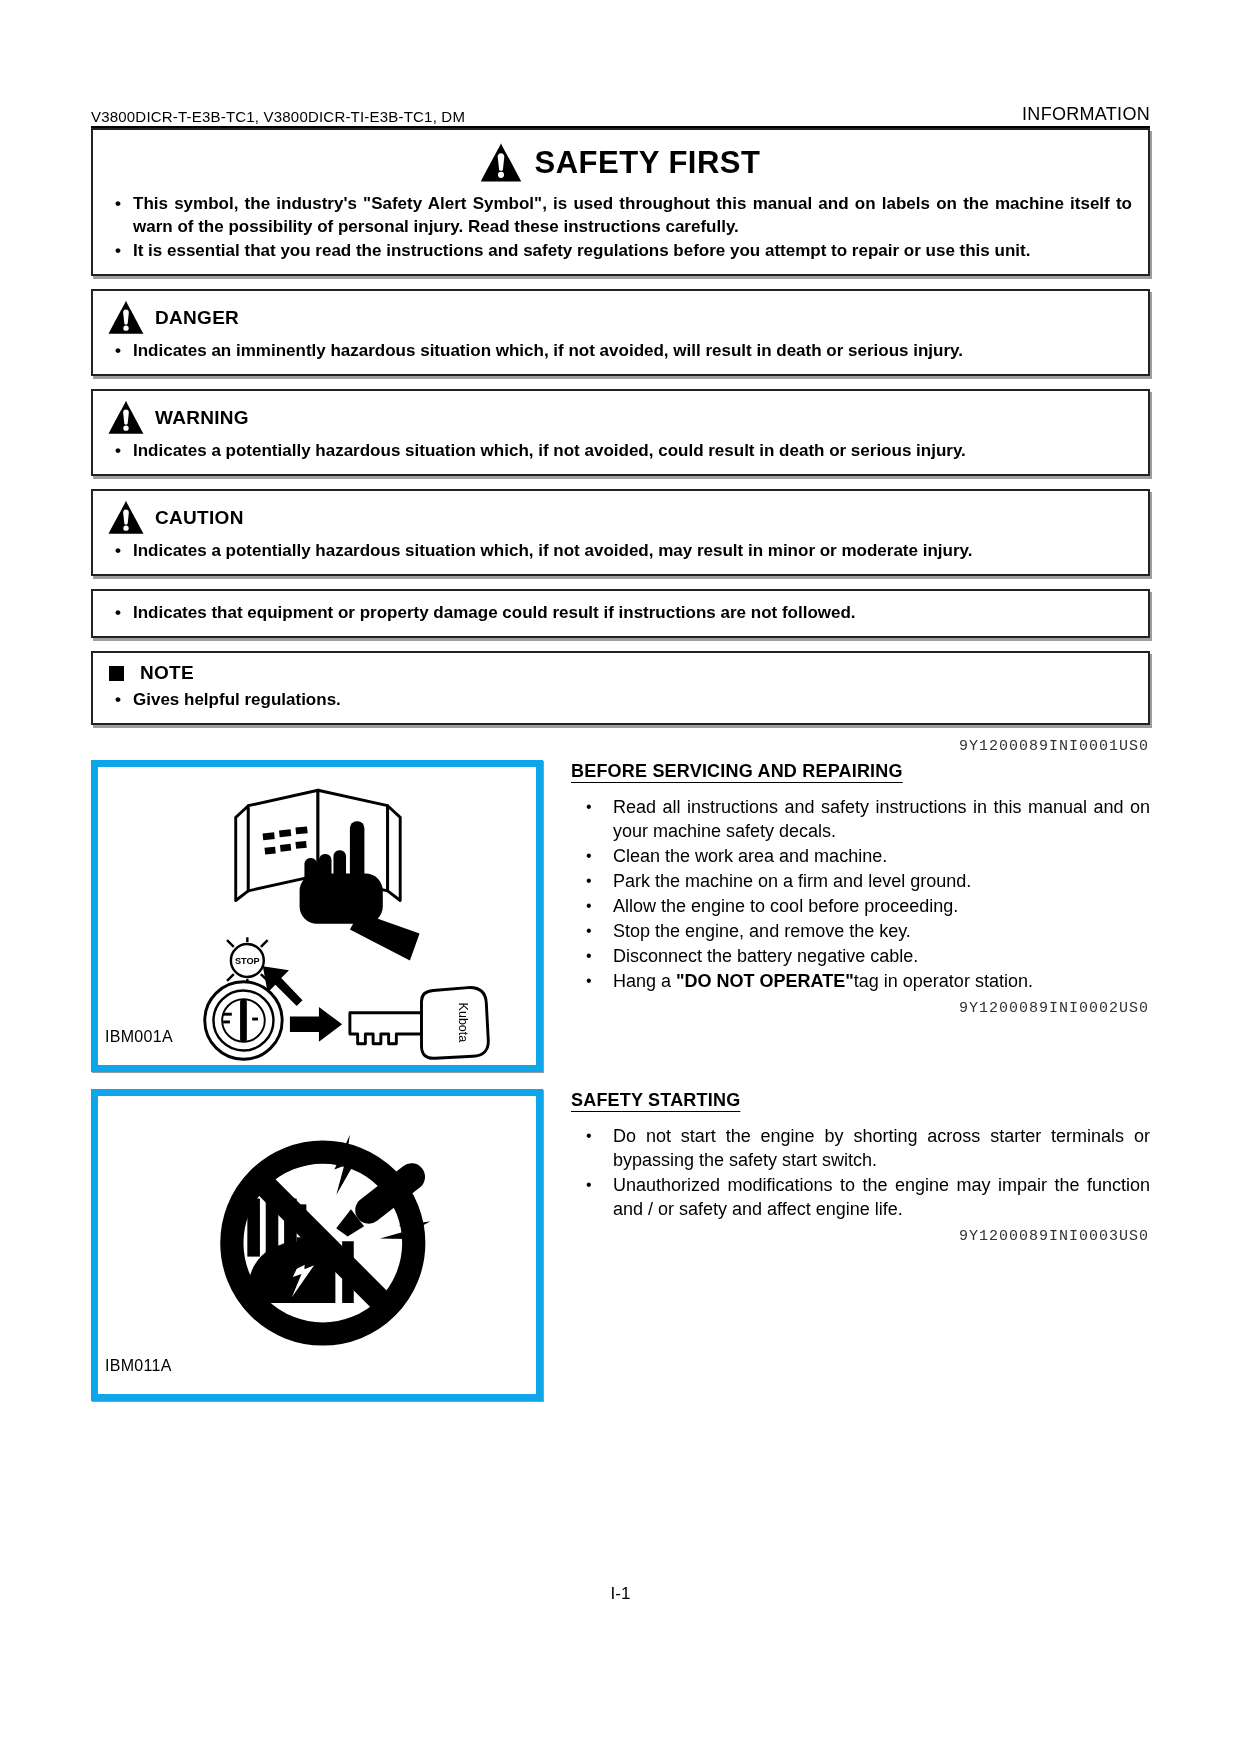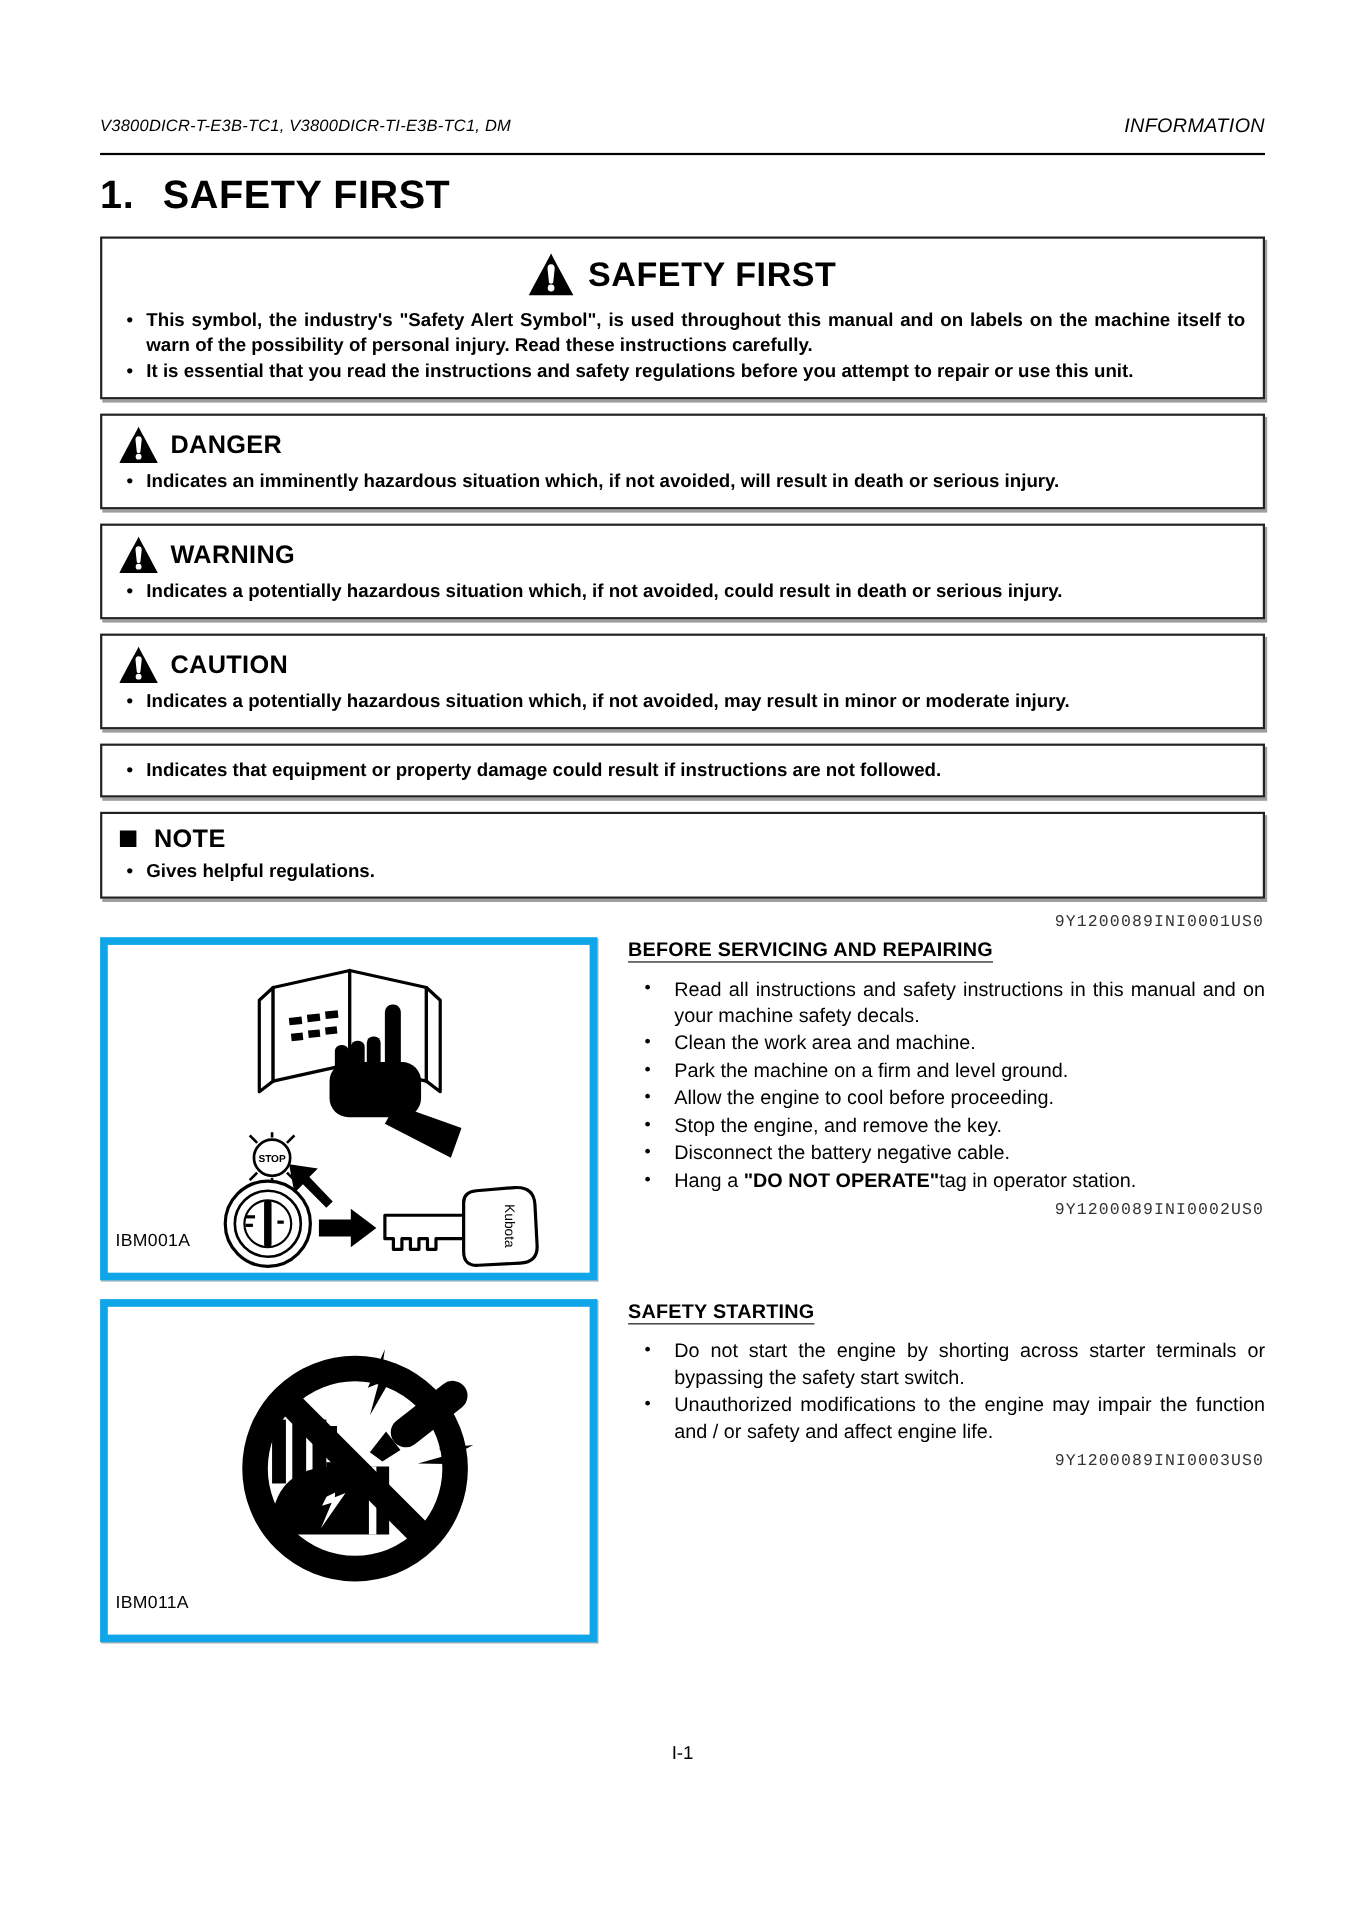--- a/index.html
+++ b/index.html
@@ -2,35 +2,35 @@
 <html><head>
 <meta charset="utf-8">
 <style>
   * { box-sizing: border-box; }
   html,body { margin:0; padding:0; background:#fff; }
   body { width:1241px; height:1755px; font-family:"Liberation Sans", sans-serif; color:#000; }
   .page { position:relative; width:1241px; height:1755px; overflow:hidden; background:#fff; }
   .content { padding:104px 91px 0 91px; }
 
   
-  .doc-header { display:flex; justify-content:space-between; align-items:center;
-    border-bottom:2px solid #000; padding-bottom:14px;font-style:italic; }
+  .doc-header { display:flex; justify-content:space-between; align-items:flex-end;
+    border-bottom:2px solid #000; padding-bottom:1px; }
   .doc-header .left { font-size:15px; letter-spacing:.2px; }
   .doc-header .right { font-size:18px; letter-spacing:.3px; }
 
   h1.page-title { margin:15px 0 17px 0; font-size:36px; font-weight:bold; letter-spacing:.5px; }
   h1.page-title .tt { margin-left:26px; }
 
   
   .alert-box { border:2px solid #222; box-shadow:2px 3px 0 #9e9e9e;
     padding:9px 16px 11px 14px; margin-bottom:13px; background:#fff; }
   .sf-heading { display:flex; justify-content:center; align-items:center; gap:12px; margin:3px 0 9px 0; }
   .sf-heading .ht { font-size:31px; font-weight:bold; letter-spacing:.5px; }
   .alert-head { display:flex; align-items:center; gap:10px; margin:0 0 4px 0; }
-  .alert-head .ht { font-size:23px; font-weight:bold; letter-spacing:.3px; }
+  .alert-head .ht { font-size:19px; font-weight:bold; letter-spacing:.3px; }
   .tri { display:block; }
   .sq { display:inline-block; width:15px; height:15px; background:#000; margin:0 6px 0 2px; }
 
   ul.b { list-style:none; margin:0; padding:0; }
   ul.b li { display:grid; grid-template-columns:26px 1fr; font-weight:bold; font-size:17px;
     line-height:23px; margin:1px 0; }
   ul.b li .dot { text-align:left; padding-left:8px; }
   .justify .bt { text-align:justify; }
 
   .code-line { text-align:right; font-family:"Liberation Mono", monospace; font-size:15px;
@@ -58,23 +58,20 @@
 <body>
 
 <div class="page">
   <div class="content">
 
     <div class="doc-header">
       <span class="left">V3800DICR-T-E3B-TC1, V3800DICR-TI-E3B-TC1, DM</span>
       <span class="right">INFORMATION</span>
     </div>
 
-    <h1 class="page-title">
-      <span>1.</span><span class="tt">SAFETY FIRST</span>
-    </h1>
 
     <div class="alert-box">
       <div class="sf-heading">
         <svg class="tri" width="44" height="41" viewBox="0 0 100 92">
           <path d="M50 2 C53 10 62 24 96 89 L4 89 C38 24 47 10 50 2 Z" fill="#000"></path>
           <path d="M50 25 c-5 0 -8 4 -7.4 9 l3 28 c0.4 4 8.4 4 8.8 0 l3 -28 C58 29 55 25 50 25 Z" fill="#fff"></path>
           <circle cx="50" cy="74" r="7" fill="#fff"></circle>
         </svg>
         <span class="ht">SAFETY FIRST</span>
       </div>

